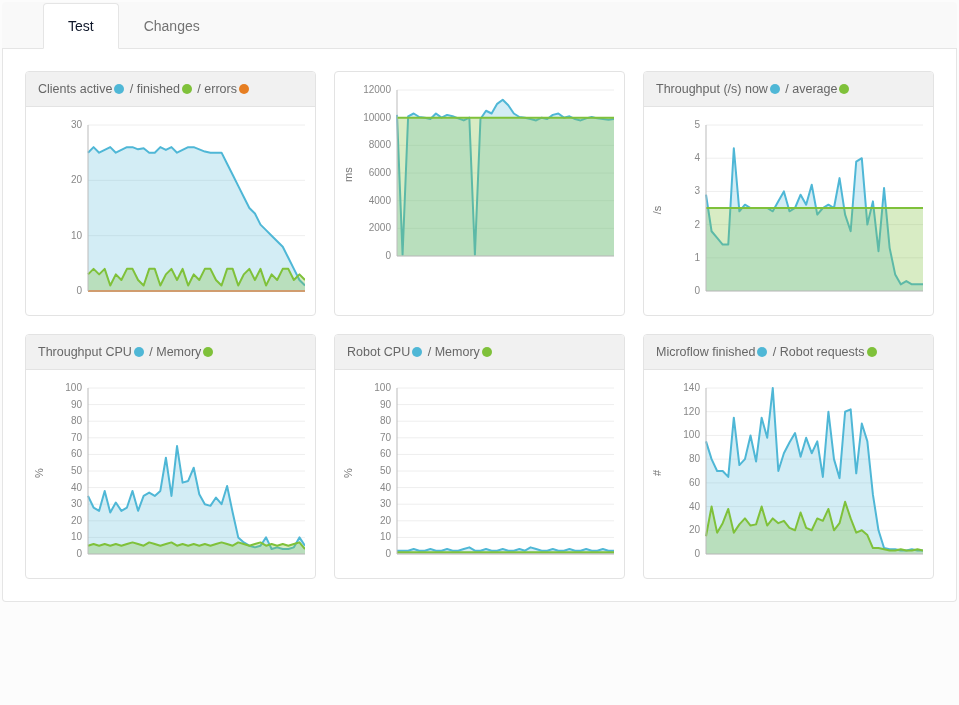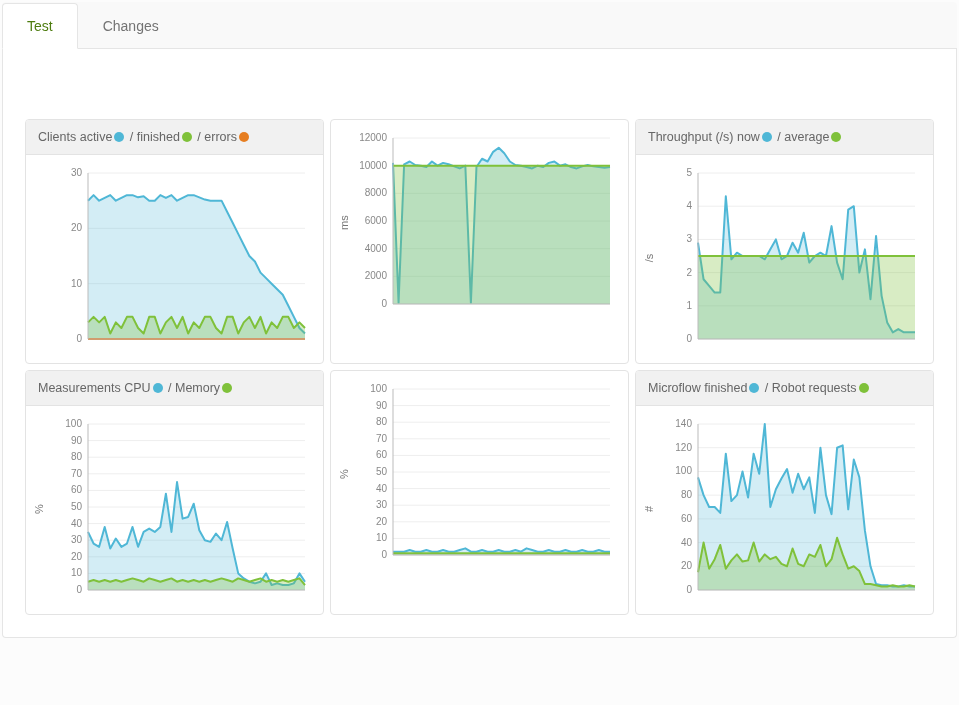--- a/index.html
+++ b/index.html
@@ -1,21 +1,21 @@
 <!DOCTYPE html>
 <html><head>
 <meta charset="utf-8">
 <style>
   * { box-sizing: border-box; margin: 0; padding: 0; }
   body { font-family: Arial, Helvetica, sans-serif; background: #fcfcfc; padding: 2px; color: #555; }
   .tab-bar { display: flex; border-bottom: 1px solid #e5e5e5; background: #f9f9f9; border-radius: 4px 4px 0 0;}
   .tab { padding: 14px 24px; font-size: 14px; color: #737373; cursor: pointer; border: 1px solid transparent; position:relative; top:1px;}
-  .tab.active { background: #fff; color: #4d7c0f; border: 1px solid #e5e5e5; border-bottom: 1px solid #fff; border-radius: 4px 4px 0 0; }
+  .tab.active { background: #fff; color: #0f172a; border: 1px solid #e5e5e5; border-bottom: 1px solid #fff; border-radius: 4px 4px 0 0; margin-left: 41px; }
   .page { border: 1px solid #e5e5e5; border-top: none; border-radius: 0 0 4px 4px; padding: 22px; background:#fff;}
-  .grid { display: grid; grid-template-columns: repeat(3, 1fr); gap: 6px; margin-top: 48px; }
+  .grid { display: grid; grid-template-columns: repeat(3, 1fr); gap: 18px; }
   .card { border: 1px solid #e3e3e3; border-radius: 4px; overflow: hidden; background: #fff; }
   .card-header { background: #f1f1f1; padding: 10px 12px; font-size: 12.5px; color: #666; border-bottom: 1px solid #e3e3e3; }
   .dot { display: inline-block; width: 10px; height: 10px; border-radius: 50%; vertical-align: middle; margin: 0 2px 1px 2px;}
   .dot-blue { background: #4fb7d6; }
   .dot-green { background: #7fc13a; }
   .dot-orange { background: #e67e22; }
   .card-body { padding: 8px 10px 10px 6px; }
   .chart-wrap { display: flex; align-items: center; }
   .ylabel { font-size: 11px; color: #777; transform: rotate(-90deg); white-space: nowrap; width: 14px; text-align:center;}
   .ylabel.hidden { visibility: hidden; }
@@ -115,21 +115,21 @@
               <path d="M 42,79.72000000000001 L 47.56410256410256,116.24000000000001 L 53.128205128205124,122.88 L 58.69230769230769,129.52 L 64.25641025641025,129.52 L 69.82051282051282,33.24000000000001 L 75.38461538461539,96.32000000000001 L 80.94871794871796,89.67999999999999 L 86.51282051282051,93 L 92.07692307692308,93 L 97.64102564102564,93 L 103.2051282051282,93 L 108.76923076923077,96.32000000000001 L 114.33333333333333,86.36 L 119.8974358974359,76.4 L 125.46153846153847,96.32000000000001 L 131.02564102564102,93 L 136.5897435897436,79.72000000000001 L 142.15384615384616,89.67999999999999 L 147.71794871794873,69.75999999999999 L 153.28205128205127,99.64 L 158.84615384615384,93 L 164.4102564102564,89.67999999999999 L 169.97435897435898,93 L 175.53846153846155,63.120000000000005 L 181.10256410256412,99.64 L 186.66666666666666,116.24000000000001 L 192.23076923076923,46.51999999999998 L 197.7948717948718,43.19999999999999 L 203.35897435897436,109.6 L 208.92307692307693,86.36 L 214.48717948717947,136.16 L 220.05128205128204,73.08 L 225.6153846153846,132.84 L 231.17948717948718,159.4 L 236.74358974358975,169.36 L 242.30769230769232,166.04 L 247.87179487179486,169.36 L 253.43589743589743,169.36 L 259,169.36" class="series-blue-line"></path>
               <path d="M 42,176 L 42,93 L 47.56410256410256,93 L 53.128205128205124,93 L 58.69230769230769,93 L 64.25641025641025,93 L 69.82051282051282,93 L 75.38461538461539,93 L 80.94871794871796,93 L 86.51282051282051,93 L 92.07692307692308,93 L 97.64102564102564,93 L 103.2051282051282,93 L 108.76923076923077,93 L 114.33333333333333,93 L 119.8974358974359,93 L 125.46153846153847,93 L 131.02564102564102,93 L 136.5897435897436,93 L 142.15384615384616,93 L 147.71794871794873,93 L 153.28205128205127,93 L 158.84615384615384,93 L 164.4102564102564,93 L 169.97435897435898,93 L 175.53846153846155,93 L 181.10256410256412,93 L 186.66666666666666,93 L 192.23076923076923,93 L 197.7948717948718,93 L 203.35897435897436,93 L 208.92307692307693,93 L 214.48717948717947,93 L 220.05128205128204,93 L 225.6153846153846,93 L 231.17948717948718,93 L 236.74358974358975,93 L 242.30769230769232,93 L 247.87179487179486,93 L 253.43589743589743,93 L 259,93 L 259,176 Z" class="series-green-area"></path>
               <path d="M 42,93 L 47.56410256410256,93 L 53.128205128205124,93 L 58.69230769230769,93 L 64.25641025641025,93 L 69.82051282051282,93 L 75.38461538461539,93 L 80.94871794871796,93 L 86.51282051282051,93 L 92.07692307692308,93 L 97.64102564102564,93 L 103.2051282051282,93 L 108.76923076923077,93 L 114.33333333333333,93 L 119.8974358974359,93 L 125.46153846153847,93 L 131.02564102564102,93 L 136.5897435897436,93 L 142.15384615384616,93 L 147.71794871794873,93 L 153.28205128205127,93 L 158.84615384615384,93 L 164.4102564102564,93 L 169.97435897435898,93 L 175.53846153846155,93 L 181.10256410256412,93 L 186.66666666666666,93 L 192.23076923076923,93 L 197.7948717948718,93 L 203.35897435897436,93 L 208.92307692307693,93 L 214.48717948717947,93 L 220.05128205128204,93 L 225.6153846153846,93 L 231.17948717948718,93 L 236.74358974358975,93 L 242.30769230769232,93 L 247.87179487179486,93 L 253.43589743589743,93 L 259,93" class="series-green-line"></path>
               <line x1="42" x2="42" y1="10" y2="176" class="axis-line"></line>
               <line x1="42" x2="259" y1="176" y2="176" class="axis-line"></line>
             </svg>
           </div>
         </div>
       </div>
       <div class="card">
-        <div class="card-header"><span>Measurements CPU</span><span class="dot dot-blue"></span><span> / Memory</span><span class="dot dot-green"></span></div>
+        <div class="card-header"><span>Throughput CPU</span><span class="dot dot-blue"></span><span> / Memory</span><span class="dot dot-green"></span></div>
         <div class="card-body">
           <div class="chart-wrap">
             <div class="ylabel">%</div>
             <svg width="265" height="190">
               <line x1="42" x2="259" y1="176" y2="176" class="grid-line"></line>
               <text x="36" y="179" text-anchor="end" class="tick-text">0</text>
               <line x1="42" x2="259" y1="159.4" y2="159.4" class="grid-line"></line>
               <text x="36" y="162.4" text-anchor="end" class="tick-text">10</text>
               <line x1="42" x2="259" y1="142.8" y2="142.8" class="grid-line"></line>
               <text x="36" y="145.8" text-anchor="end" class="tick-text">20</text>
@@ -153,20 +153,21 @@
               <path d="M 42,117.9 L 47.56410256410256,129.51999999999998 L 53.128205128205124,132.84 L 58.69230769230769,112.92 L 64.25641025641025,134.5 L 69.82051282051282,124.53999999999999 L 75.38461538461539,132.84 L 80.94871794871796,129.51999999999998 L 86.51282051282051,112.92 L 92.07692307692308,132.84 L 97.64102564102564,117.9 L 103.2051282051282,114.58 L 108.76923076923077,117.9 L 114.33333333333333,112.92 L 119.8974358974359,79.72000000000001 L 125.46153846153847,117.9 L 131.02564102564102,68.1 L 136.5897435897436,104.62 L 142.15384615384616,102.96 L 147.71794871794873,89.67999999999999 L 153.28205128205127,116.24000000000001 L 158.84615384615384,126.2 L 164.4102564102564,127.86000000000001 L 169.97435897435898,119.56 L 175.53846153846155,126.2 L 181.10256410256412,107.94 L 186.66666666666666,134.5 L 192.23076923076923,159.4 L 197.7948717948718,164.38 L 203.35897435897436,167.7 L 208.92307692307693,169.36 L 214.48717948717947,167.7 L 220.05128205128204,159.4 L 225.6153846153846,171.02 L 231.17948717948718,169.36 L 236.74358974358975,171.02 L 242.30769230769232,171.02 L 247.87179487179486,169.36 L 253.43589743589743,159.4 L 259,167.7" class="series-blue-line"></path>
               <path d="M 42,176 L 42,167.7 L 47.56410256410256,166.04 L 53.128205128205124,167.7 L 58.69230769230769,166.04 L 64.25641025641025,167.7 L 69.82051282051282,166.04 L 75.38461538461539,167.7 L 80.94871794871796,166.04 L 86.51282051282051,164.38 L 92.07692307692308,166.04 L 97.64102564102564,167.7 L 103.2051282051282,164.38 L 108.76923076923077,166.04 L 114.33333333333333,167.7 L 119.8974358974359,166.04 L 125.46153846153847,164.38 L 131.02564102564102,167.7 L 136.5897435897436,166.04 L 142.15384615384616,167.7 L 147.71794871794873,166.04 L 153.28205128205127,167.7 L 158.84615384615384,166.04 L 164.4102564102564,167.7 L 169.97435897435898,166.04 L 175.53846153846155,164.38 L 181.10256410256412,166.04 L 186.66666666666666,167.7 L 192.23076923076923,164.38 L 197.7948717948718,166.04 L 203.35897435897436,167.7 L 208.92307692307693,166.04 L 214.48717948717947,164.38 L 220.05128205128204,167.7 L 225.6153846153846,166.04 L 231.17948717948718,167.7 L 236.74358974358975,166.04 L 242.30769230769232,167.7 L 247.87179487179486,166.04 L 253.43589743589743,164.38 L 259,171.02 L 259,176 Z" class="series-green-area"></path>
               <path d="M 42,167.7 L 47.56410256410256,166.04 L 53.128205128205124,167.7 L 58.69230769230769,166.04 L 64.25641025641025,167.7 L 69.82051282051282,166.04 L 75.38461538461539,167.7 L 80.94871794871796,166.04 L 86.51282051282051,164.38 L 92.07692307692308,166.04 L 97.64102564102564,167.7 L 103.2051282051282,164.38 L 108.76923076923077,166.04 L 114.33333333333333,167.7 L 119.8974358974359,166.04 L 125.46153846153847,164.38 L 131.02564102564102,167.7 L 136.5897435897436,166.04 L 142.15384615384616,167.7 L 147.71794871794873,166.04 L 153.28205128205127,167.7 L 158.84615384615384,166.04 L 164.4102564102564,167.7 L 169.97435897435898,166.04 L 175.53846153846155,164.38 L 181.10256410256412,166.04 L 186.66666666666666,167.7 L 192.23076923076923,164.38 L 197.7948717948718,166.04 L 203.35897435897436,167.7 L 208.92307692307693,166.04 L 214.48717948717947,164.38 L 220.05128205128204,167.7 L 225.6153846153846,166.04 L 231.17948717948718,167.7 L 236.74358974358975,166.04 L 242.30769230769232,167.7 L 247.87179487179486,166.04 L 253.43589743589743,164.38 L 259,171.02" class="series-green-line"></path>
               <line x1="42" x2="42" y1="10" y2="176" class="axis-line"></line>
               <line x1="42" x2="259" y1="176" y2="176" class="axis-line"></line>
             </svg>
           </div>
         </div>
       </div>
       <div class="card">
+        <div class="card-header"><span>Robot CPU</span><span class="dot dot-blue"></span><span> / Memory</span><span class="dot dot-green"></span></div>
         <div class="card-body">
           <div class="chart-wrap">
             <div class="ylabel">%</div>
             <svg width="265" height="190">
               <line x1="42" x2="259" y1="176" y2="176" class="grid-line"></line>
               <text x="36" y="179" text-anchor="end" class="tick-text">0</text>
               <line x1="42" x2="259" y1="159.4" y2="159.4" class="grid-line"></line>
               <text x="36" y="162.4" text-anchor="end" class="tick-text">10</text>
               <line x1="42" x2="259" y1="142.8" y2="142.8" class="grid-line"></line>
               <text x="36" y="145.8" text-anchor="end" class="tick-text">20</text>

